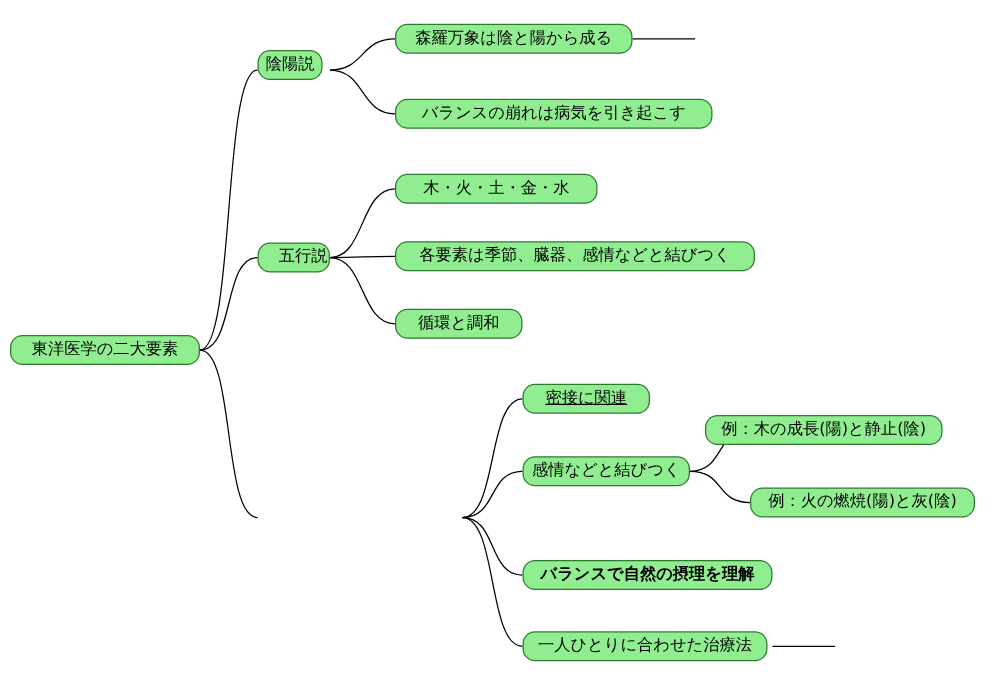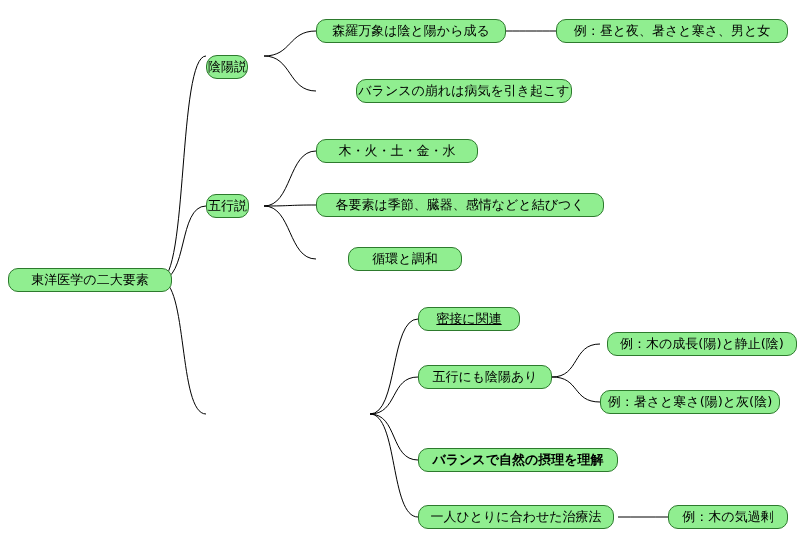--- a/index.html
+++ b/index.html
@@ -64,46 +64,44 @@
     <path d="M264,206 C292,206 288,259 316,259"></path>
     <path d="M370,414 C398,414 390,319 418,319"></path>
     <path d="M370,414 C398,414 390,377 418,377"></path>
     <path d="M370,414 C398,414 390,460 418,460"></path>
     <path d="M370,414 C398,414 390,517 418,517"></path>
     <path d="M552,377 C580,377 572,344 600,344"></path>
     <path d="M552,377 C580,377 572,402 600,402"></path>
     <path d="M618,517 C636,517 650,517 668,517"></path>
   </svg>
 
-  <div class="node" style="left:8px; top:268px; width:164px;">東洋医学の二大要素</div>
+  <div class="node" style="left:8px; top:268px; width:152px;">東洋医学の二大要素</div>
 
-  <div class="node" style="left:206px; top:55px; width:42px;border-radius:11px;">陰陽説</div>
+  <div class="node" style="left:206px; top:40px; width:52px;">陰陽説</div>
 
   <div class="node" style="left:316px; top:19px; width:190px;">森羅万象は陰と陽から成る</div>
 
-  <div class="node" style="left:556px; top:19px; width:232px;">例：昼と夜、暑さと寒さ、男と女</div>
 
-  <div class="node" style="left:316px; top:79px; width:216px;margin-left:40px;">バランスの崩れは病気を引き起こす</div>
+  <div class="node" style="left:316px; top:79px; width:254px;">バランスの崩れは病気を引き起こす</div>
 
-  <div class="node" style="left:206px; top:194px; width:43px;">五行説</div>
+  <div class="node" style="left:206px; top:194px; width:58px;text-align:right;">五行説</div>
 
   <div class="node" style="left:316px; top:193px; width:288px;">各要素は季節、臓器、感情などと結びつく</div>
 
   <div class="node" style="left:316px; top:139px; width:162px;">木・火・土・金・水</div>
 
-  <div class="node" style="left:316px; top:247px; width:114px;margin-left:32px;">循環と調和</div>
+  <div class="node" style="left:316px; top:247px; width:102px;">循環と調和</div>
 
 
   <div class="node" style="left:418px; top:307px; width:102px;text-decoration:underline;">密接に関連</div>
 
-  <div class="node" style="left:418px; top:365px; width:134px;">五行にも陰陽あり</div>
+  <div class="node" style="left:418px; top:365px; width:134px;">感情などと結びつく</div>
 
-  <div class="node" style="left:564px; top:332px; width:190px;margin-left:43px;">例：木の成長(陽)と静止(陰)</div>
+  <div class="node" style="left:564px; top:332px; width:190px;">例：木の成長(陽)と静止(陰)</div>
 
-  <div class="node" style="left:600px; top:390px; width:180px;">例：暑さと寒さ(陽)と灰(陰)</div>
+  <div class="node" style="left:600px; top:390px; width:180px;">例：火の燃焼(陽)と灰(陰)</div>
 
   <div class="node" style="left:418px; top:448px; width:200px;font-weight:bold;">バランスで自然の摂理を理解</div>
 
   <div class="node" style="left:418px; top:505px; width:196px;">一人ひとりに合わせた治療法</div>
 
-  <div class="node" style="left:668px; top:505px; width:120px;">例：木の気過剰</div>
 
 </div>
 
 </body></html>

